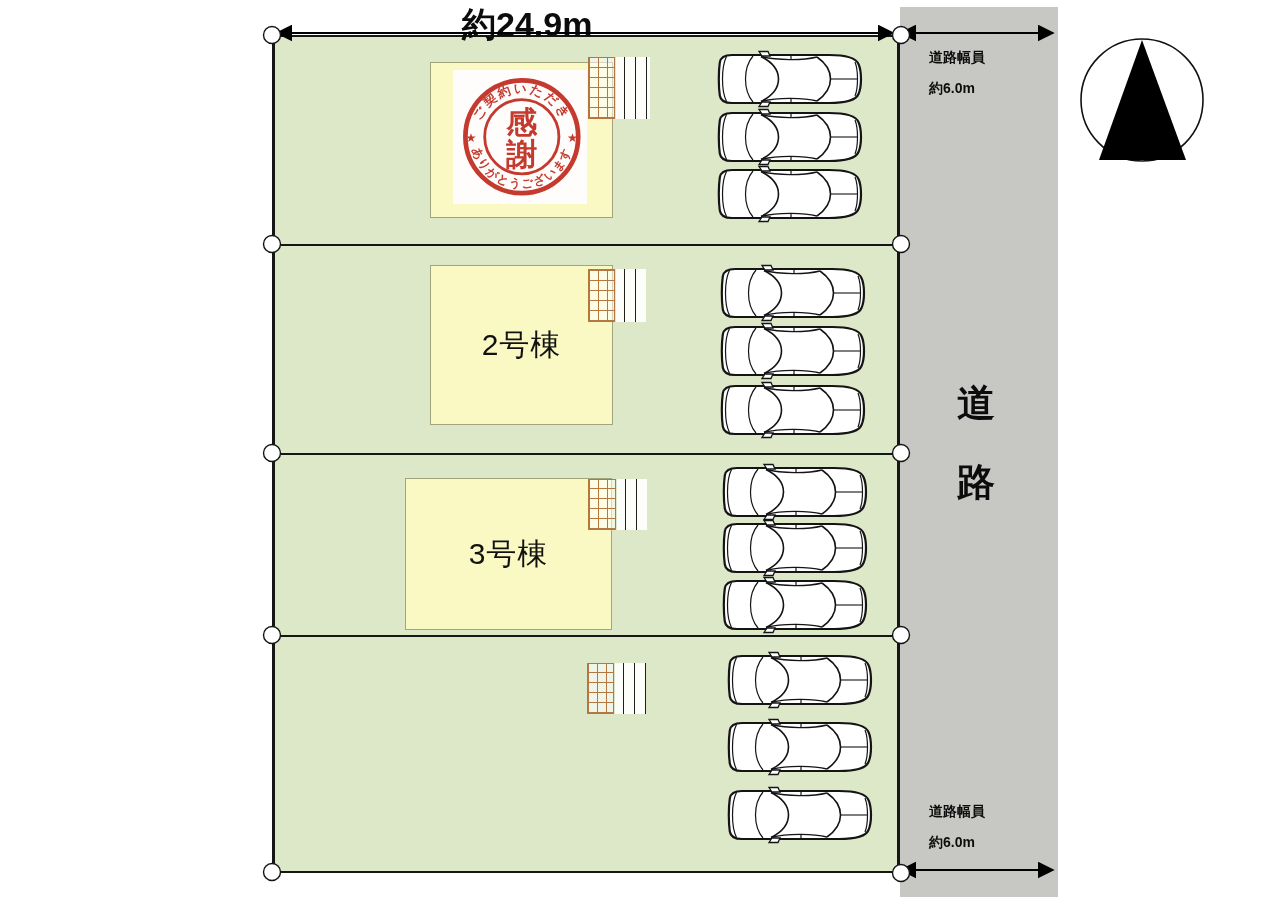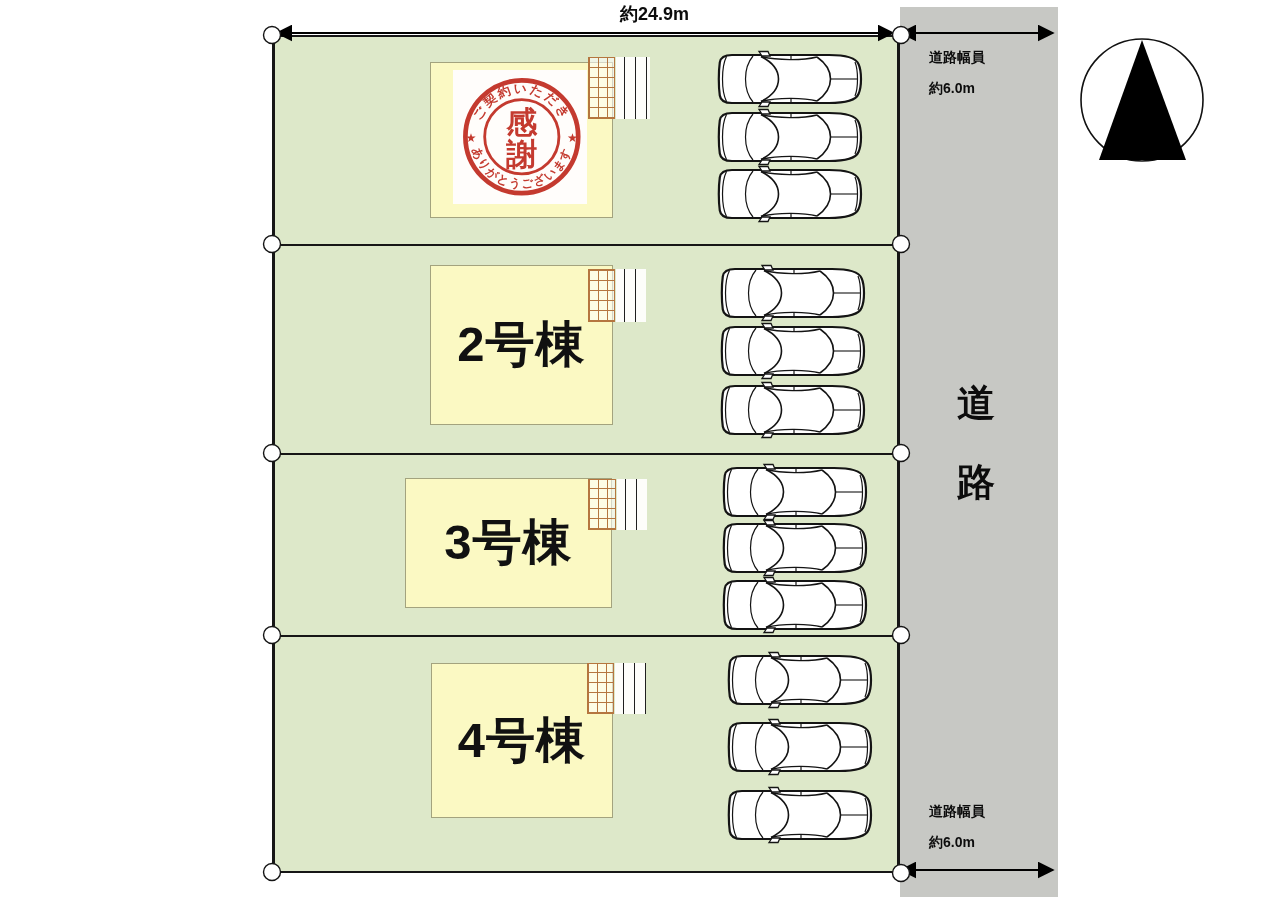--- a/index.html
+++ b/index.html
@@ -15,39 +15,39 @@
     left:272px;top:35px;width:628px;height:838px;background:#dde8c9;
     border:2px solid #161616;border-left-width:3px;border-right-width:3px;
   }
   .lot-divider{left:272px;width:628px;height:0;border-top:2px solid #161616;}
   
   .building{
     background:#fbf9c3;border:1px solid #a3a37e;
     display:flex;align-items:center;justify-content:center;
   }
   .building-label{
-    font-size:49px;font-weight:bold;color:#111;letter-spacing:1px;white-space:nowrap;
+    font-size:30px;font-weight:normal;color:#111;letter-spacing:1px;white-space:nowrap;
   }
   
   .tile-grid{
     background-color:rgba(255,255,255,0.55);
     background-image:
       repeating-linear-gradient(0deg,#b5763f 0 1px,transparent 1px 10px),
       repeating-linear-gradient(90deg,#b5763f 0 1px,transparent 1px 9px);
     border:1px solid #b5763f;
   }
   .slat-strip{
     background-color:#fdfdfa;
     background-image:repeating-linear-gradient(90deg,transparent 0 8px,#1f1f1f 8px 9.5px,transparent 9.5px 11px);
   }
   
   #stamp-bg{left:453px;top:70px;width:134px;height:134px;background:#fffdfb;}
   
   .dim-label{font-weight:bold;color:#0c0c0c;white-space:nowrap;}
-  #top-dim{left:429px;top:2px;width:260px;text-align:right;font-size:18px;}
+  #top-dim{left:462px;top:2px;width:260px;text-align:left;font-size:34px;}
   .road-width{font-size:14px;line-height:31px;}
   #road-width-top{left:929px;top:42px;}
   #road-width-bottom{left:929px;top:796px;}
   .road-name-char{left:956px;width:40px;text-align:center;font-size:38px;font-weight:bold;color:#0c0c0c;}
   #road-char-1{top:378px;}
   #road-char-2{top:457px;}
   
   #overlay{left:0;top:0;width:1280px;height:905px;pointer-events:none;}
 </style>
 </head>
@@ -60,25 +60,22 @@
   <div class="abs" id="site"></div>
 
   <div class="abs lot-divider" style="top:244px;"></div>
   <div class="abs lot-divider" style="top:453px;"></div>
   <div class="abs lot-divider" style="top:635px;"></div>
 
   <div class="abs building" style="left:430px;top:62px;width:183px;height:156px;"></div>
   <div class="abs building" style="left:430px;top:265px;width:183px;height:160px;">
     <span class="building-label">2号棟</span>
   </div>
-  <div class="abs building" style="left:405px;top:478px;width:207px;height:130px;">
+  <div class="abs building" style="left:405px;top:478px;width:207px;height:152px;">
     <span class="building-label">3号棟</span>
-  </div>
-  <div class="abs building" style="left:431px;top:663px;width:182px;height:155px;">
-    <span class="building-label">4号棟</span>
   </div>
 
   <div class="abs tile-grid" style="left:588px;top:57px;width:27px;height:62px;"></div>
   <div class="abs slat-strip" style="left:616px;top:57px;width:34px;height:62px;"></div>
   <div class="abs tile-grid" style="left:588px;top:269px;width:27px;height:53px;"></div>
   <div class="abs slat-strip" style="left:616px;top:269px;width:30px;height:53px;"></div>
   <div class="abs tile-grid" style="left:588px;top:479px;width:28px;height:51px;"></div>
   <div class="abs slat-strip" style="left:617px;top:479px;width:30px;height:51px;"></div>
   <div class="abs tile-grid" style="left:587px;top:663px;width:27px;height:51px;"></div>
   <div class="abs slat-strip" style="left:615px;top:663px;width:31px;height:51px;"></div>

